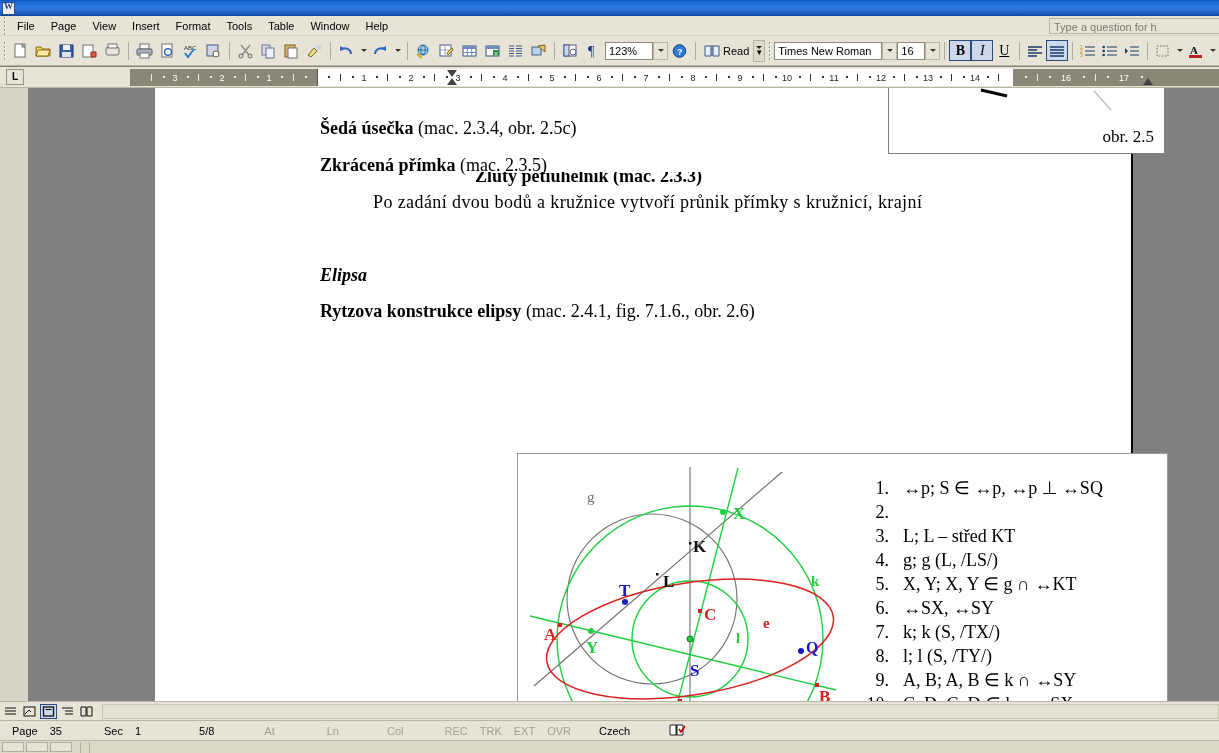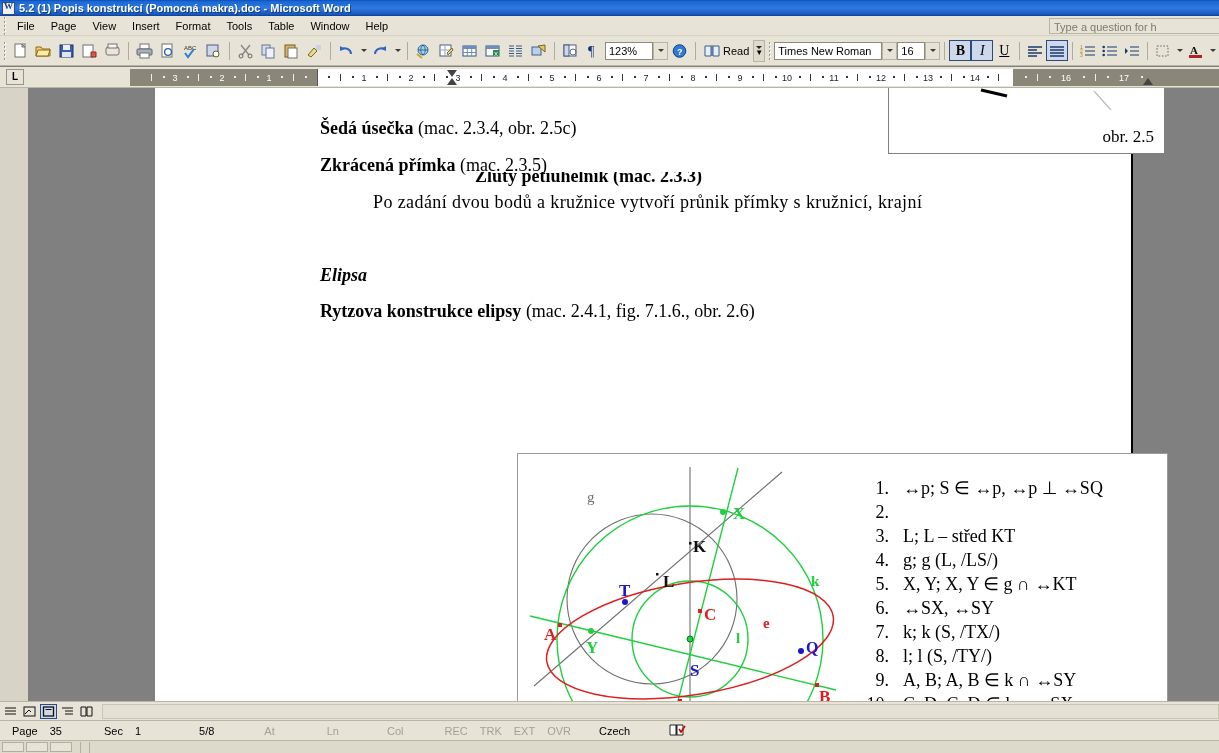--- a/index.html
+++ b/index.html
@@ -259,21 +259,20 @@
   .tb-sq { width: 22px; height: 10px; border: 1px solid #b2aea0; margin-left: 2px; background: #e7e4d7; }
   .taskitem { height: 11px; border-left: 1px solid #b2aea0; margin-left: 8px; width: 1px; }
 </style>
 </head>
 <body>
 
 <div id="app">
 
   <div class="titlebar">
     <span class="winicon"></span>
-    <span class="ttl">5.2 (1) Popis konstrukcí (Pomocná makra).doc - Microsoft Word</span>
   </div>
 
   <div class="menubar">
     <span class="gripdots"></span>
     <span class="menu-item">File</span>
     <span class="menu-item">Page</span>
     <span class="menu-item">View</span>
     <span class="menu-item">Insert</span>
     <span class="menu-item">Format</span>
     <span class="menu-item">Tools</span>

